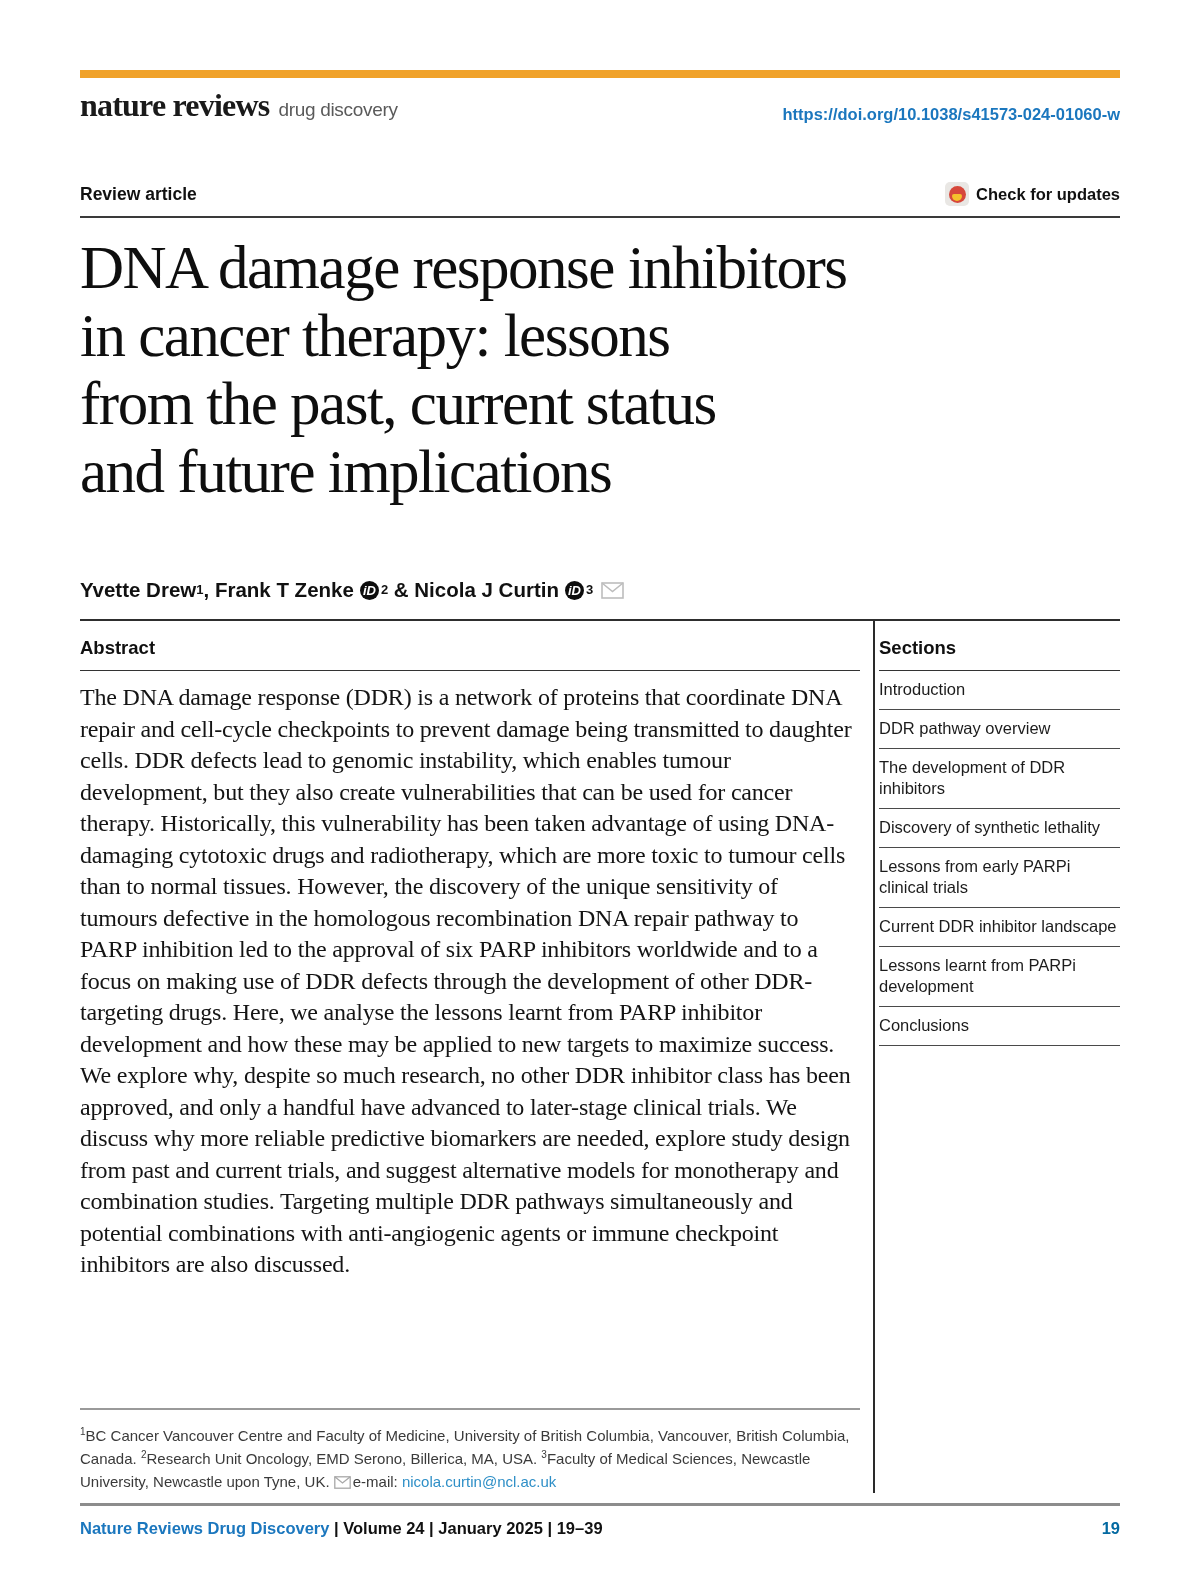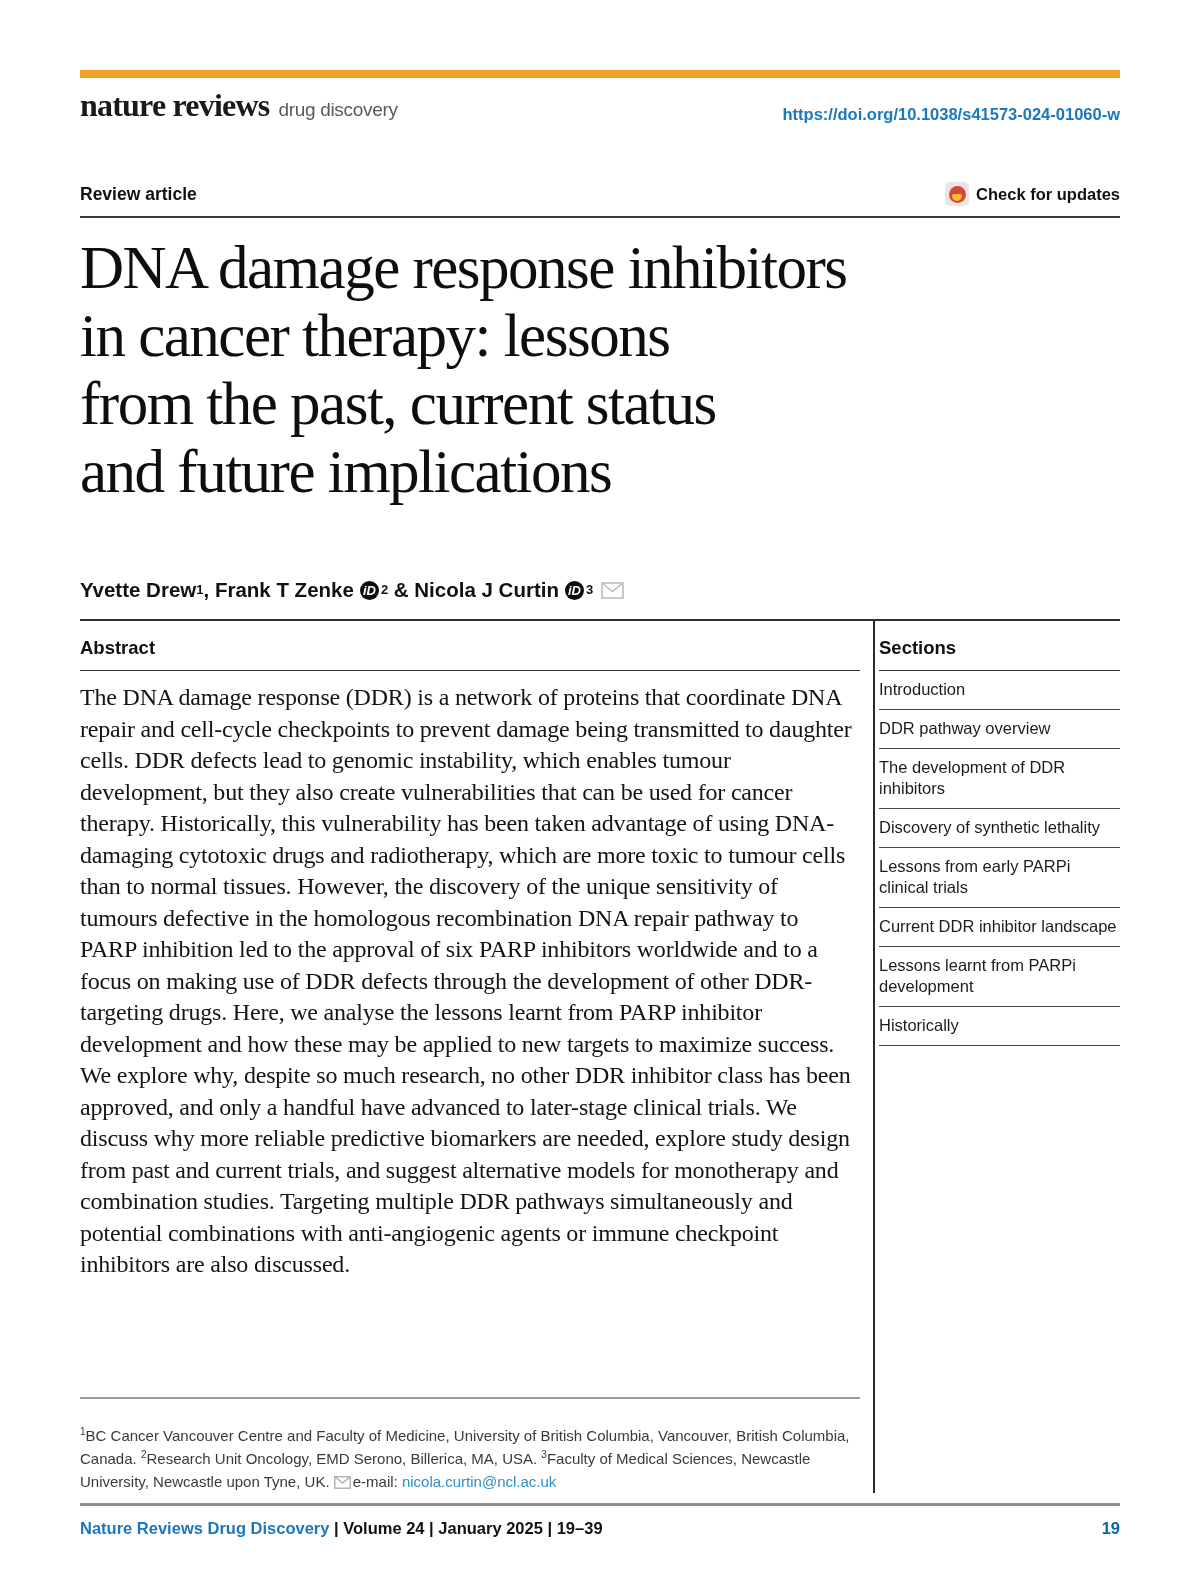--- a/index.html
+++ b/index.html
@@ -39,21 +39,21 @@
   .columns{display:flex;min-height:872px;align-items:stretch;}
   .left-col{width:780px;display:flex;flex-direction:column;}
   .sidebar{flex:1;margin-left:13px;border-left:2px solid #2a2a2a;padding-left:4px;display:flex;flex-direction:column;}
   .panel-head{height:50px;box-sizing:border-box;padding-top:16px;border-bottom:1.5px solid #333;font-size:18.5px;font-weight:700;color:#101010;}
   .abstract-body{padding-top:11px;font-family:"Liberation Serif",serif;font-size:24px;line-height:31.5px;color:#141414;letter-spacing:-0.2px;}
 
   
   .section-item{display:block;padding:8px 0 9px;border-bottom:1px solid #4a4a4a;font-size:16.5px;line-height:21px;color:#1c1c1c;}
 
   
-  .footnote{margin-top:auto;border-top:2px solid #9a9a9a;padding-top:25px;font-size:15px;line-height:23px;color:#3a3a3a;}
+  .footnote{margin-top:auto;border-top:2px solid #9a9a9a;padding-top:14px;font-size:15px;line-height:23px;color:#3a3a3a;}
   .footnote sup{font-size:10px;line-height:0;}
   .footnote .mail-glyph{display:inline-block;transform:translateY(2px);margin-right:2px;}
   .email-link{color:#2E8FC7;}
 
   
   .footer-rule{border:none;border-top:3px solid #8c8c8c;margin:10px 0 0;}
   .footer-row{margin-top:13px;display:flex;justify-content:space-between;align-items:baseline;font-size:16.5px;font-weight:700;}
   .footer-journal{color:#1B77BE;}
   .footer-issue{color:#111;}
   .footer-page{color:#0369a1;}
@@ -128,21 +128,21 @@
 
     <div class="sidebar">
       <div class="panel-head">Sections</div>
       <a href="#" class="section-item">Introduction</a>
       <a href="#" class="section-item">DDR pathway overview</a>
       <a href="#" class="section-item">The development of DDR inhibitors</a>
       <a href="#" class="section-item">Discovery of synthetic lethality</a>
       <a href="#" class="section-item">Lessons from early PARPi clinical trials</a>
       <a href="#" class="section-item">Current DDR inhibitor landscape</a>
       <a href="#" class="section-item">Lessons learnt from PARPi development</a>
-      <a href="#" class="section-item">Historically</a>
+      <a href="#" class="section-item">Conclusions</a>
     </div>
   </div>
 
   <hr class="footer-rule">
   <div class="footer-row">
     <div>
       <a href="#" class="footer-journal">Nature Reviews Drug Discovery</a><span class="footer-issue">&nbsp;| Volume 24 | January 2025 | 19–39</span>
     </div>
     <span class="footer-page">19</span>
   </div>

